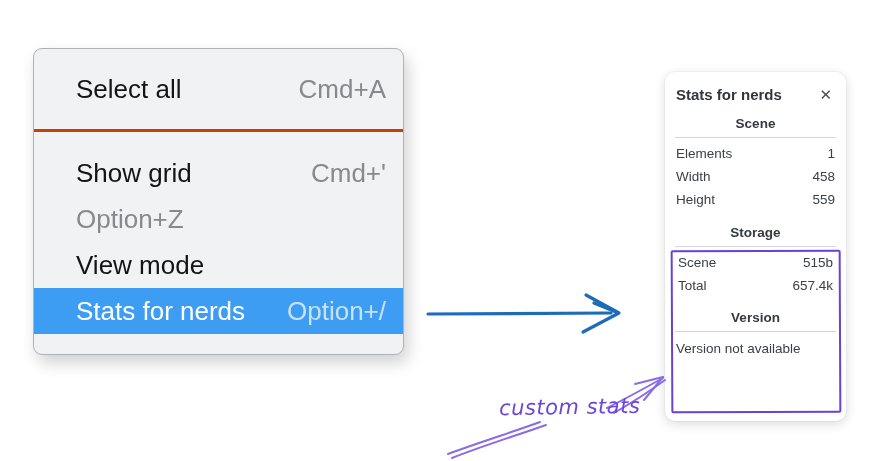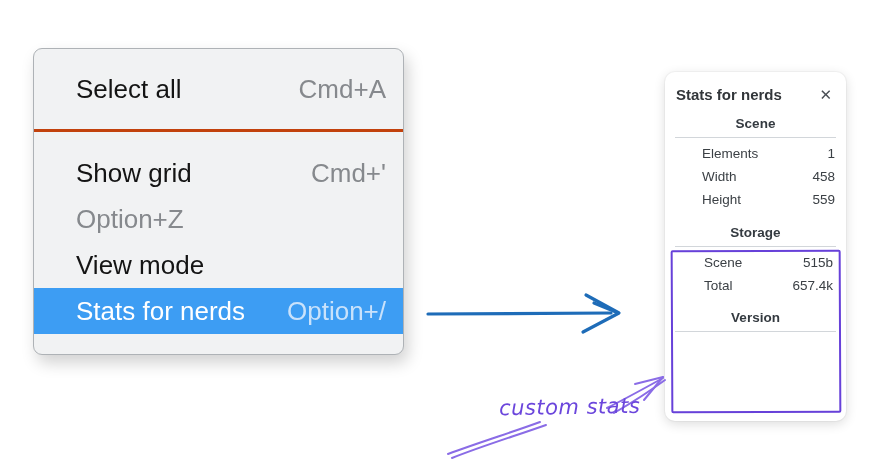--- a/index.html
+++ b/index.html
@@ -61,21 +61,20 @@
     font-family:"Liberation Sans",sans-serif;
   }
   .sec-header{
     text-align:center;font-weight:700;color:#343a40;
     margin-top:13px;font-size:13.5px;
   }
   .sec-divider{border:none;border-top:1px solid #d2d6da;margin:6px 10px 4px;}
   .stat-row{
     display:flex;justify-content:space-between;
     padding:4px 11px;
-    margin-left:26px;
   }
   .version-note{padding:5px 11px 10px;}
   .scene-block{margin-bottom:14px;}
   .storage-block .stat-row{padding:4px 13px;}
 
   
   .anno-rect{
     position:absolute;left:671px;top:250px;width:170px;height:163px;
     border:2px solid var(--annotation-purple);
     border-radius:2px;
@@ -155,20 +154,21 @@
     </div>
     <div class="stat-row">
       <span>Total</span>
       <span>657.4k</span>
     </div>
   </div>
 
   <div>
     <div class="sec-header">Version</div>
     <hr class="sec-divider">
+    <div class="version-note">Version not available</div>
   </div>
 </div>
 
 <div class="anno-rect"></div>
 
 <svg class="arrow-layer" width="873" height="461" viewBox="0 0 873 461">
 
   <g fill="none" stroke-linecap="round" stroke-linejoin="round" style="stroke:var(--arrow-blue,#1e6cb8);" stroke-width="3.2">
     <path d="M428,314 L611,313"></path>
     <path d="M586,295 L619,313 L583,332"></path>

